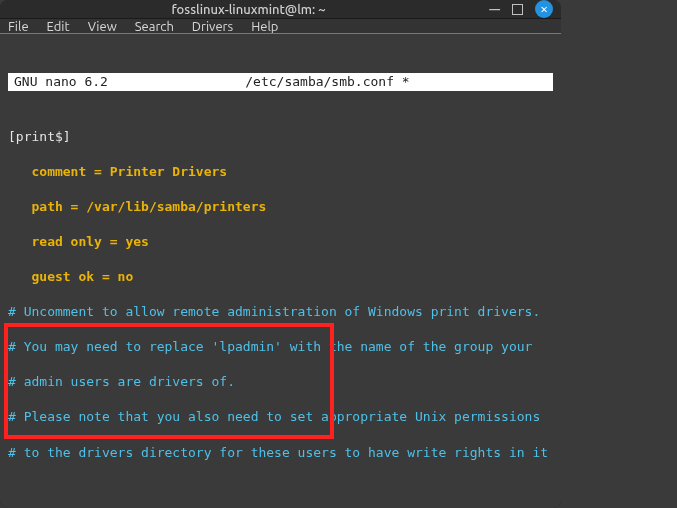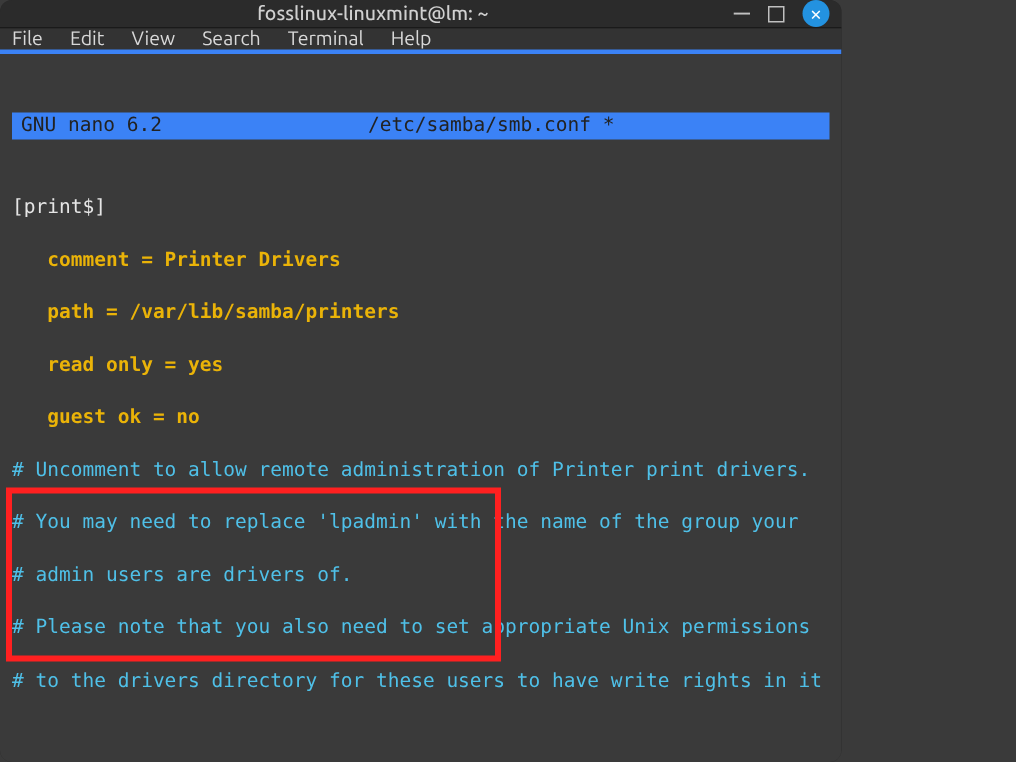--- a/index.html
+++ b/index.html
@@ -53,34 +53,34 @@
     .menubar {
       background: #333333;
       height: 28px;
       display: flex;
       align-items: center;
       padding: 0 8px;
       gap: 18px;
       color: #d8d8d8;
       font-family: "Ubuntu", "DejaVu Sans", sans-serif;
       font-size: 13px;
-      border-bottom: 3px solid #3b82f6;
+      border-bottom: 1px solid #3b82f6;
     }
     .menubar span { cursor: pointer; }
     .terminal {
       flex: 1;
       background: #3a3a3a;
       padding: 4px 8px;
       position: relative;
       white-space: pre;
       color: #e8e8e8;
       line-height: 1.35;
     }
     .nano-header {
-      background: #3b82f6;
+      background: #ffffff;
       color: #222;
       padding: 0 6px;
       display: flex;
       margin-bottom: 2px;
     }
     .nano-header .ver { flex: 0 0 auto; }
     .nano-header .file { flex: 1; text-align: center; }
     .section-head { color: #e5e5e5; }
     .comment-line { color: #4fc0e8; }
     .txt { color: #eab308; font-weight: bold; }
@@ -106,35 +106,35 @@
       <div class="ctrl-max"></div>
       <div class="ctrl-close">✕</div>
     </div>
   </div>
 
   <div class="menubar">
     <span>File</span>
     <span>Edit</span>
     <span>View</span>
     <span>Search</span>
-    <span>Terminal</span>
+    <span>Drivers</span>
     <span>Help</span>
   </div>
 
   <div class="terminal">
     <div class="nano-header">
       <span class="ver">GNU nano 6.2</span>
       <span class="file">/etc/samba/smb.conf *</span>
     </div>
     <span class="row section-head">[print$]</span>
 <span class="row txt">   comment = Printer Drivers</span>
 <span class="row txt">   path = /var/lib/samba/printers</span>
 <span class="row txt">   read only = yes</span>
 <span class="row txt">   guest ok = no</span>
-<span class="row comment-line"># Uncomment to allow remote administration of Printer print drivers.</span>
+<span class="row comment-line"># Uncomment to allow remote administration of Windows print drivers.</span>
 <span class="row comment-line"># You may need to replace 'lpadmin' with the name of the group your</span>
 <span class="row comment-line"># admin users are drivers of.</span>
 <span class="row comment-line"># Please note that you also need to set appropriate Unix permissions</span>
 <span class="row comment-line"># to the drivers directory for these users to have write rights in it</span>
 
 <span class="row txt"></span>
 
 
 
 

